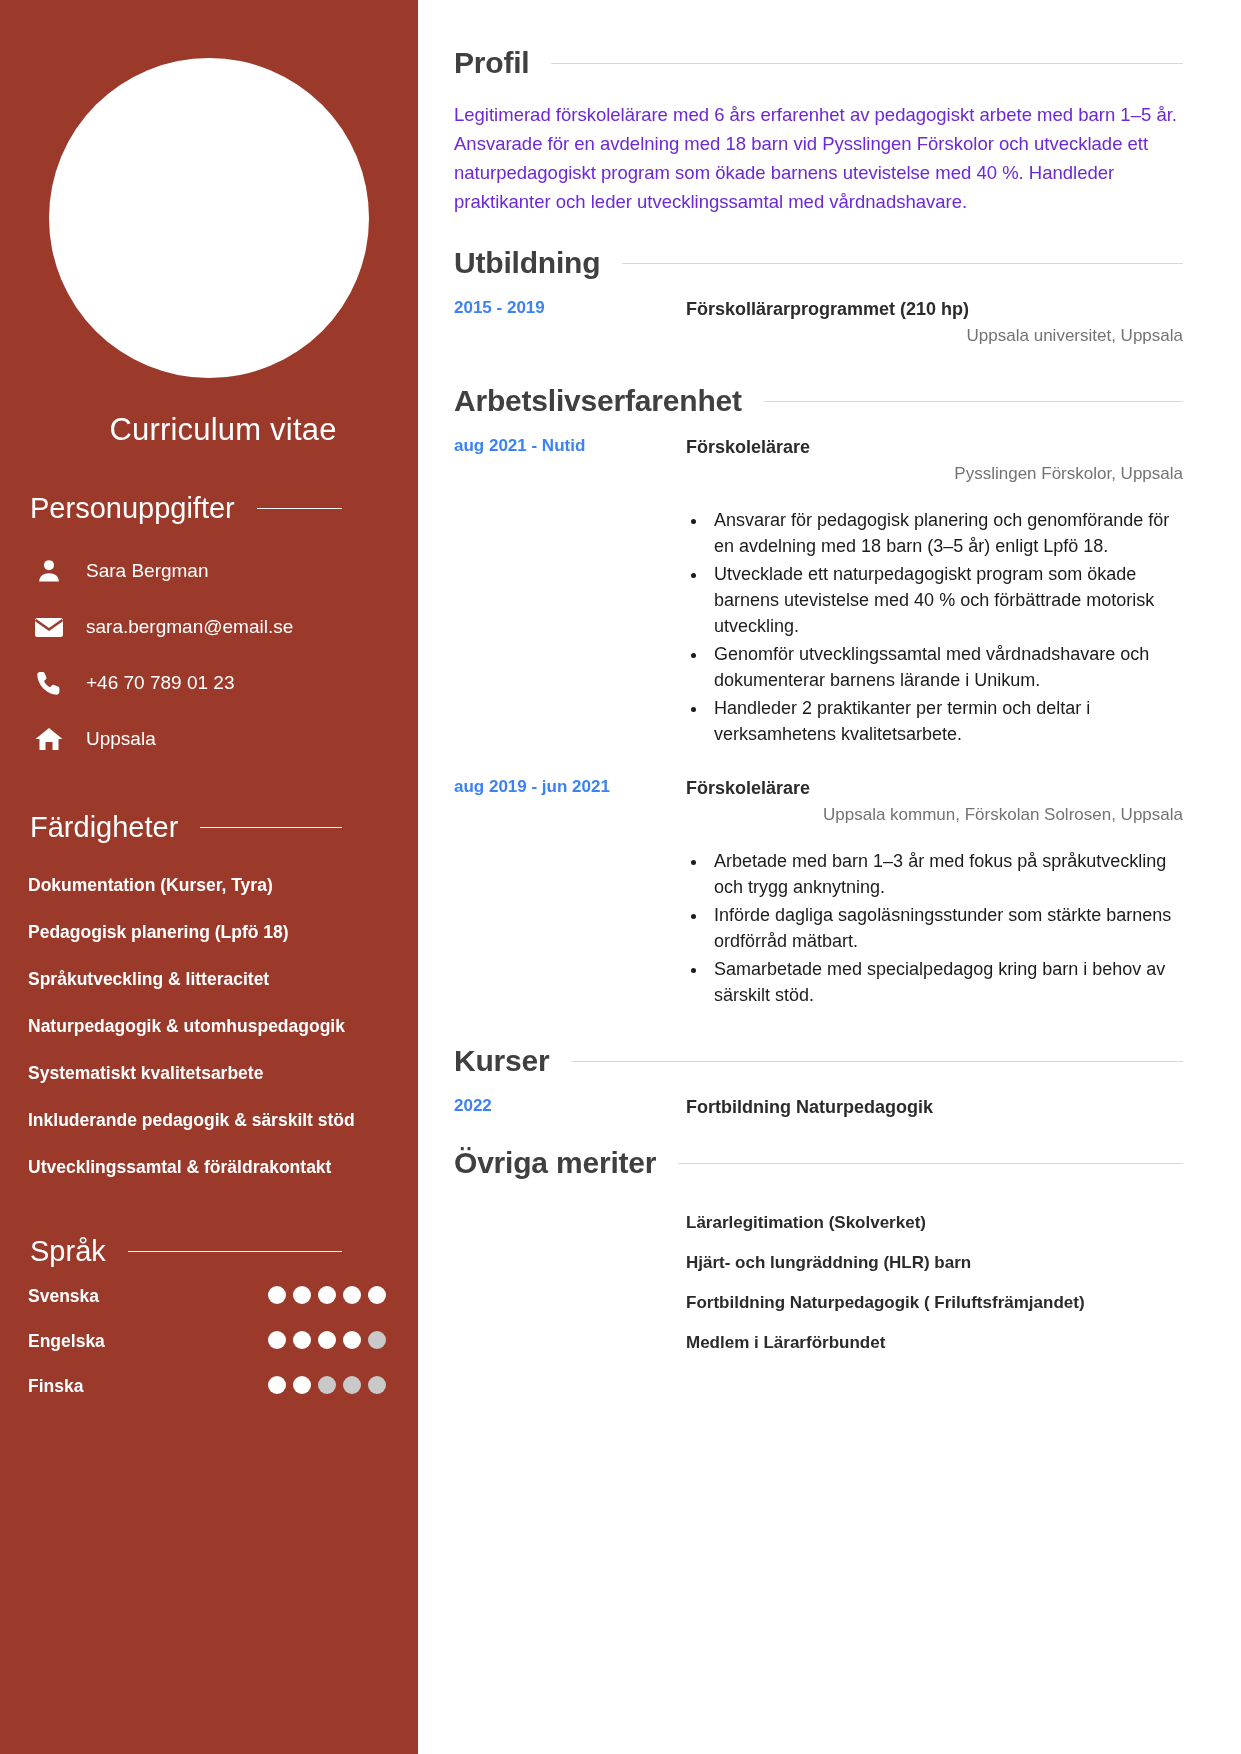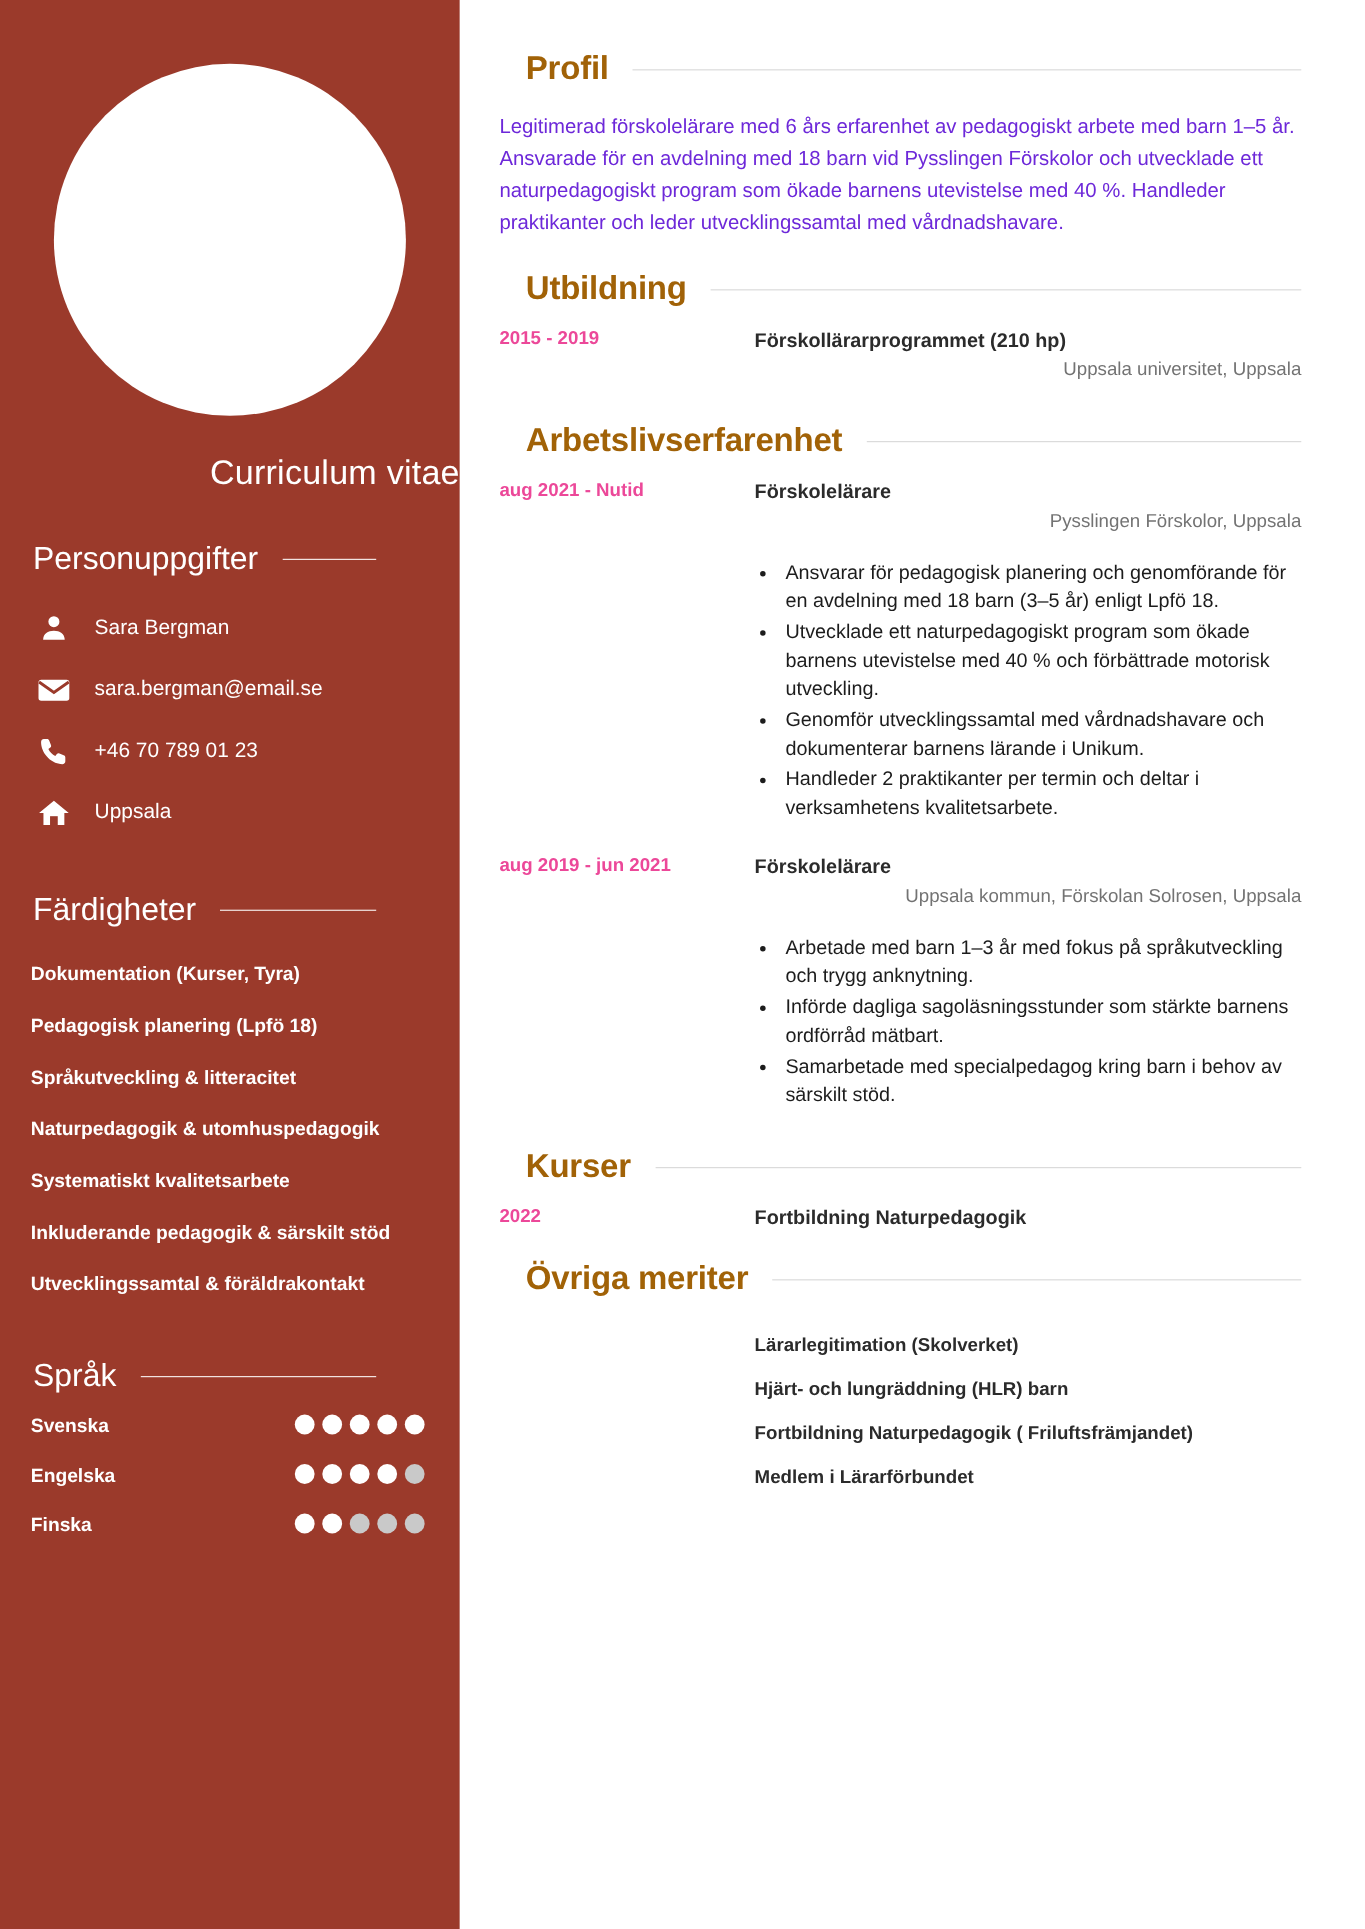--- a/index.html
+++ b/index.html
@@ -19,21 +19,21 @@
     padding:0 0 40px 0;
     flex:0 0 418px;
   }
   .photo-wrap { padding:58px 0 0 0; display:flex; justify-content:center; }
   .photo {
     width:320px; height:320px;
     border-radius:50%;
     background:#ffffff;
   }
   .cv-title {
-    text-align:right;
+    text-align:center;
     font-size:31px;
     font-weight:400;
     margin-top:34px;
     letter-spacing:.2px;
     color:#ffffff;
     padding-left:28px;
   }
 
   .side-head {
     display:flex; align-items:center;
@@ -71,34 +71,34 @@
   .lang-row .lbl { font-size:17.5px; font-weight:bold; flex:1; }
   .dots { display:flex; gap:7px; }
   .dot { width:18px; height:18px; border-radius:50%; background:#c9c9c9; }
   .dot.on { background:#ffffff; }
 
   
   .main { flex:1; padding:46px 58px 0 36px; background:#fff; }
 
   .sec-head { display:flex; align-items:center; margin-bottom:6px; }
   .sec-head .txt {
-    font-size:30px; font-weight:bold; color:#a16207;
-    white-space:nowrap; letter-spacing:-.2px;margin-left:24px;
+    font-size:30px; font-weight:bold; color:#404040;
+    white-space:nowrap; letter-spacing:-.2px;
   }
   .sec-head .rule { flex:1; height:1px; background:#d8d8d8; margin-left:22px; }
 
   .profile-text {
     font-size:18.5px; line-height:29px; color:#6d28d9;
     margin:20px 0 30px 0;
   }
 
   .entry { display:flex; margin-top:16px; }
   .entry .date {
     flex:0 0 232px;
-    font-size:17px; font-weight:bold; color:#ec4899;
+    font-size:17px; font-weight:bold; color:#3b82f6;
     padding-top:2px;
   }
   .entry .body { flex:1; }
   .entry .role { font-size:18px; font-weight:bold; color:#2b2b2b; line-height:26px; }
   .entry .org { font-size:17px; color:#737373; line-height:28px;text-align:right; }
   .entry ul { margin:19px 0 0 22px; }
   .entry li {
     font-size:18px; line-height:26px; color:#1c1c1c;
     margin-bottom:2px; padding-left:6px;
   }

